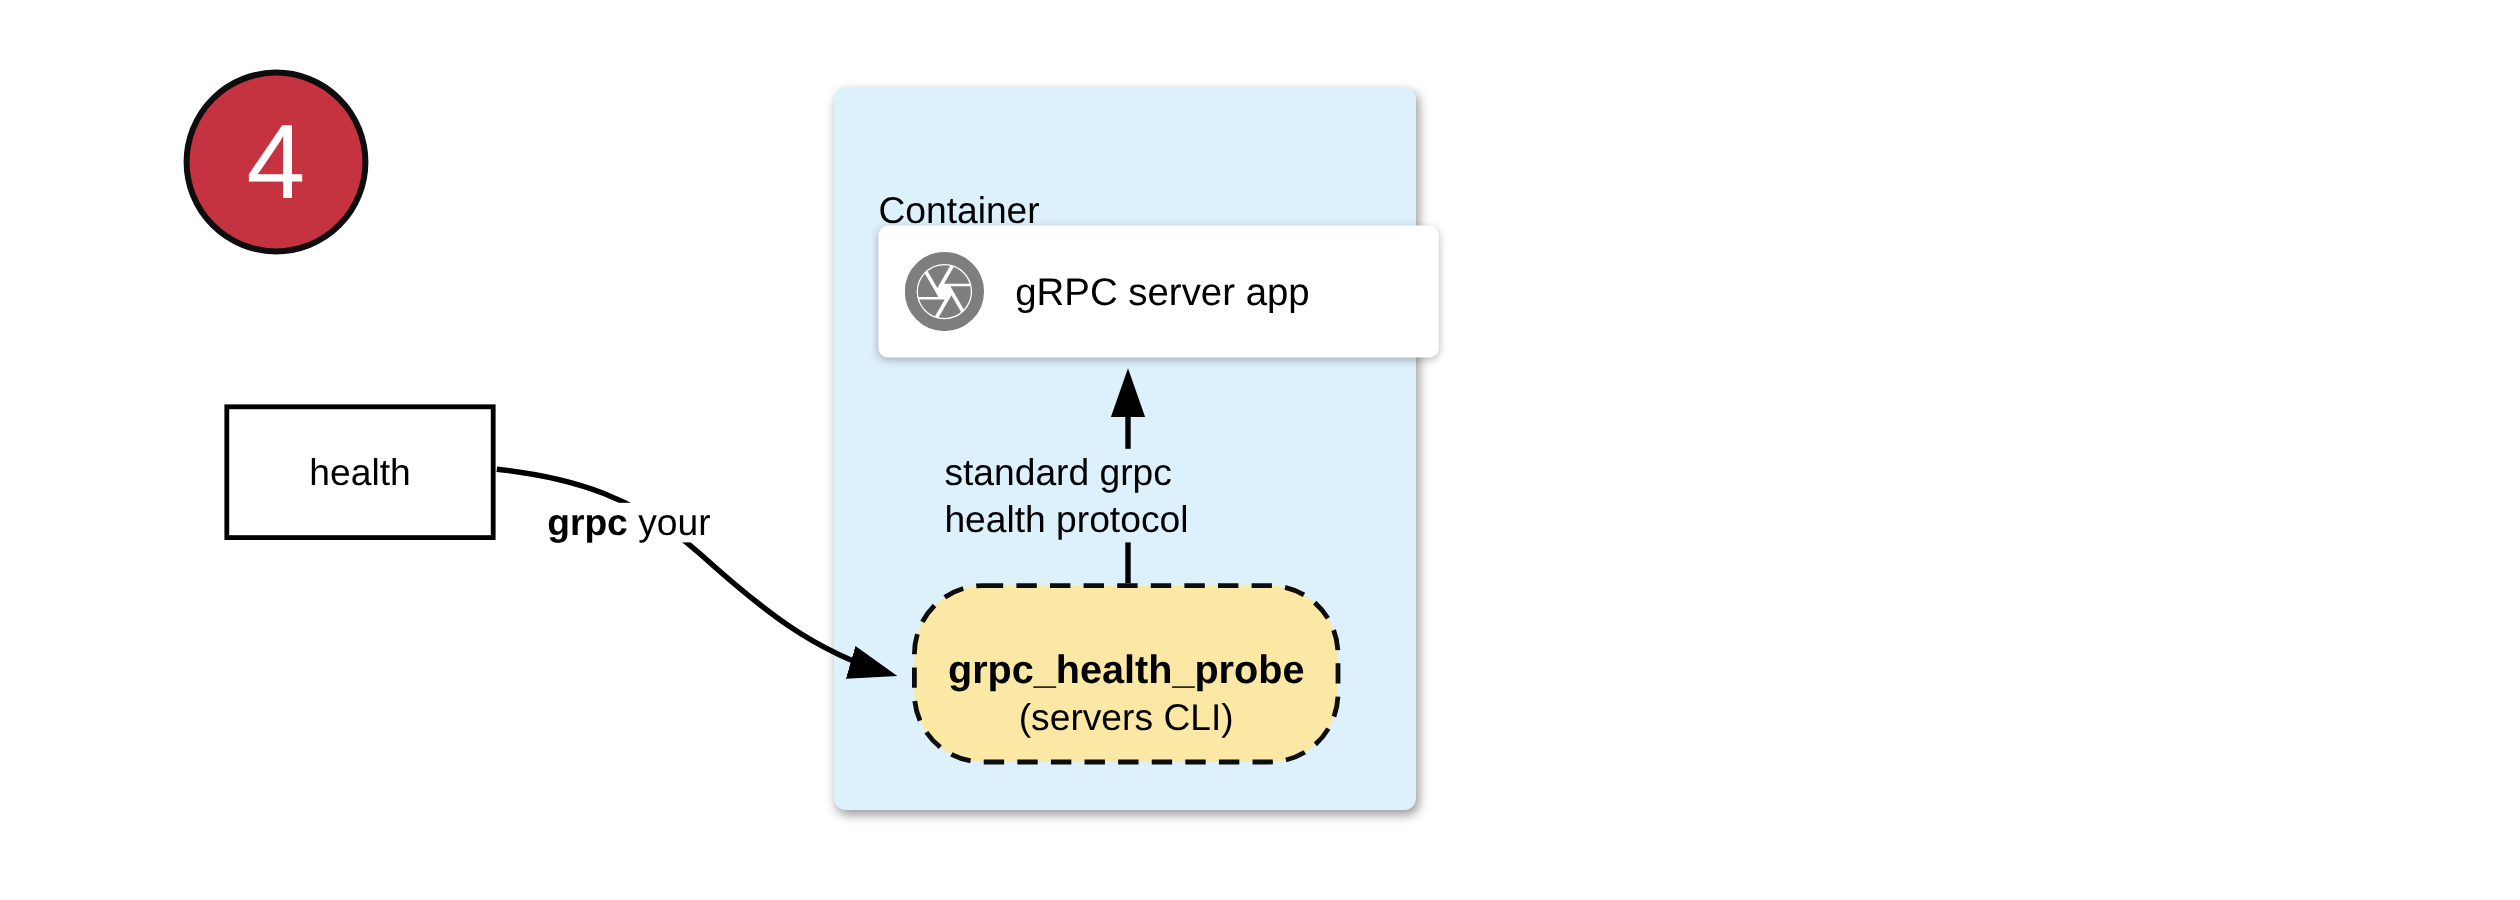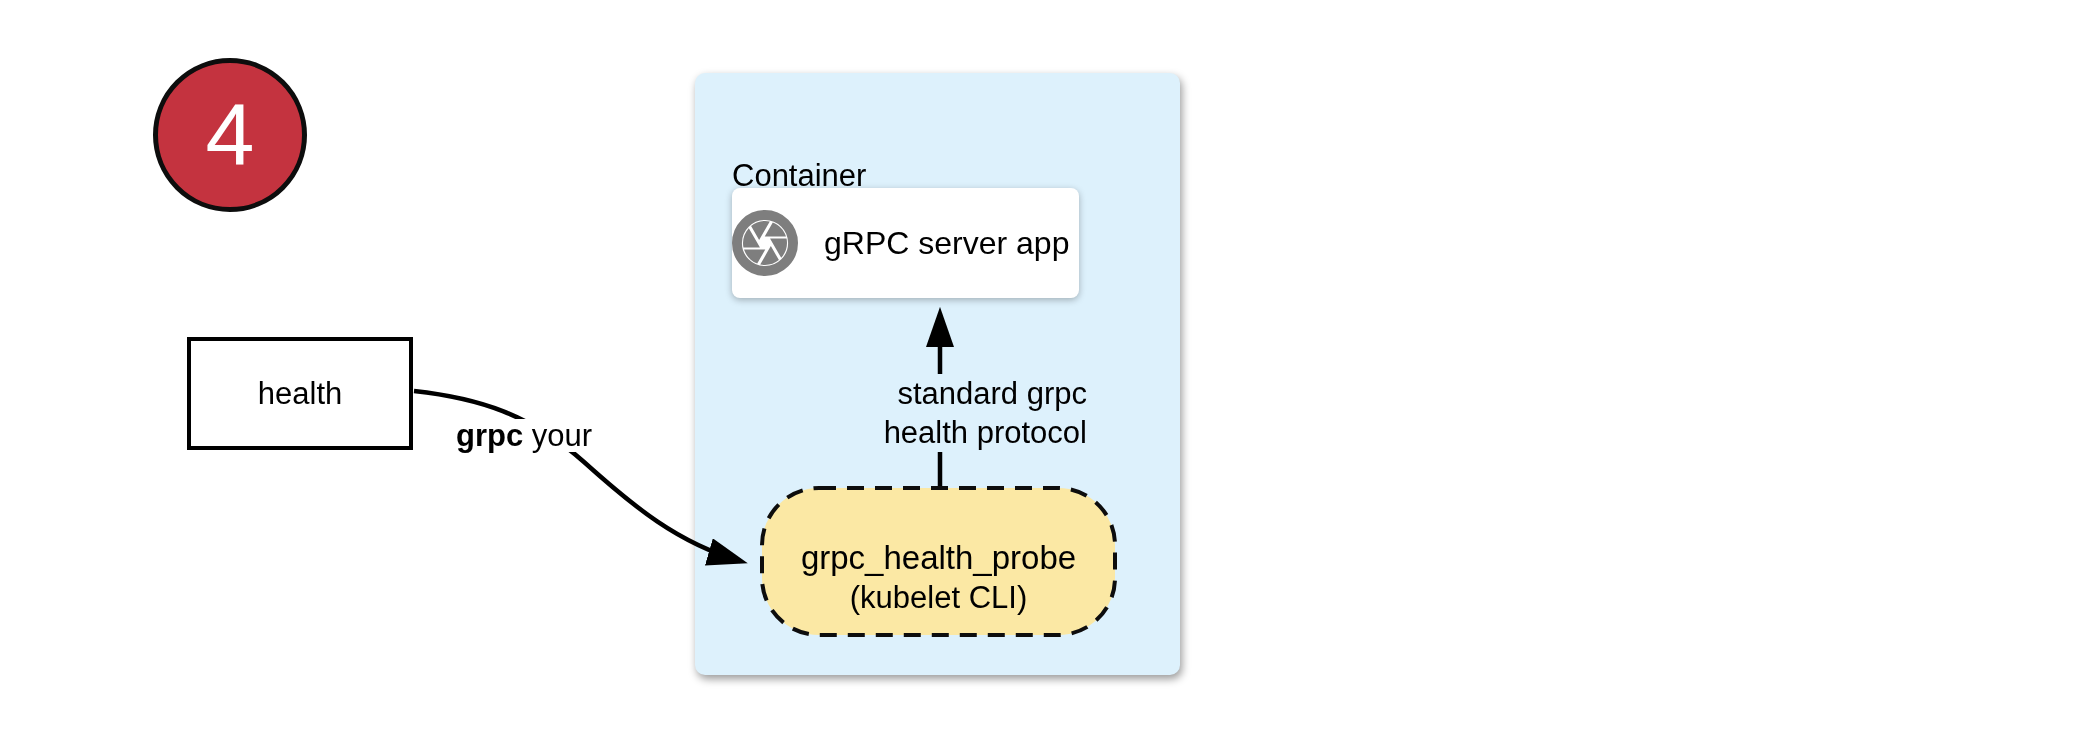--- a/index.html
+++ b/index.html
@@ -30,44 +30,44 @@
     background:var(--container-bg,#DDF1FC);
     border-radius:10px;
     box-shadow:2px 4px 9px rgba(0,0,0,0.40);
   }
   .container-title{
     position:absolute;left:732px;top:110px;font-size:31px;margin-top:48px;
   }
 
   
   .server-box{
-    position:absolute;left:732px;top:188px;width:347px;height:110px;
+    position:absolute;left:732px;top:188px;width:467px;height:110px;
     background:#fff;border-radius:8px;box-sizing:border-box;
     box-shadow:0 2px 7px rgba(0,0,0,0.28);
-    display:flex;align-items:center;gap:26px;
+    display:flex;align-items:center;gap:26px;padding-left:22px;
   }
   .server-label{font-size:32px;}
 
   
   .overlay{position:absolute;left:0;top:0;width:2100px;height:750px;}
 
   
   .probe-text{
     position:absolute;left:760px;top:486px;width:357px;height:151px;
     display:flex;flex-direction:column;align-items:center;justify-content:center;
     text-align:center;line-height:40px;
   }
-  .probe-name{font-size:33px;font-weight:normal;margin-top:32px;}
+  .probe-name{font-size:33px;font-weight:bold;margin-top:32px;}
   .probe-sub{font-size:31px;}
 
   
   .protocol-label{
     position:absolute;left:787px;top:374px;width:300px;
     background:var(--container-bg,#DDF1FC);
-    text-align:right;font-size:31px;line-height:39px;
+    text-align:left;font-size:31px;line-height:39px;
     white-space:pre-line;
   }
 
   
   .exec-label{
     position:absolute;left:452px;top:419px;
     background:#fff;padding:0 4px;
     font-size:31px;line-height:33px;white-space:pre;
   }
   .exec-label .b{font-weight:bold;}
@@ -107,21 +107,21 @@
 
     <rect x="762" y="488" width="353" height="147" rx="57" fill="#FBE8A4" stroke="#0d0d0d" stroke-width="4" stroke-dasharray="17 11"></rect>
 
     <line x1="940" y1="486" x2="940" y2="315" stroke="#000" stroke-width="4.5" marker-end="url(#ah)"></line>
 
     <path d="M 414 391 C 478 398, 530 414, 584 462 C 634 507, 678 543, 740 561" fill="none" stroke="#000" stroke-width="4.5" marker-end="url(#ah)"></path>
   </svg>
 
   <div class="probe-text">
     <div class="probe-name">grpc_health_probe</div>
-    <div class="probe-sub">(kubelet CLI)</div>
+    <div class="probe-sub">(servers CLI)</div>
   </div>
 
   <div class="protocol-label">standard grpc
 health protocol</div>
 
   <div class="exec-label"><span class="b">grpc</span><span> your</span></div>
 
   <div class="kubelet">
     <span>health</span>
   </div>

